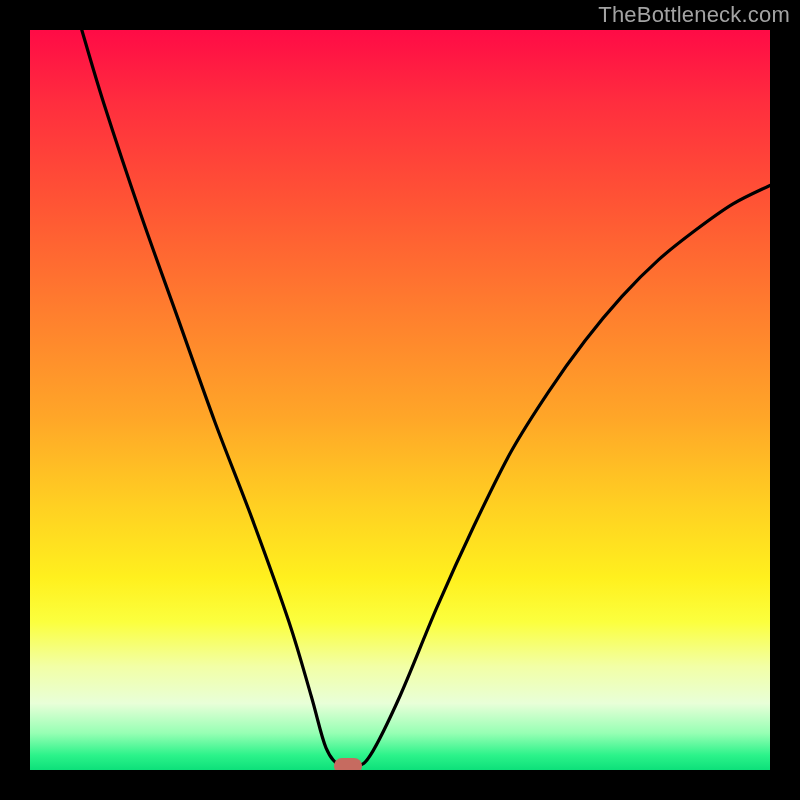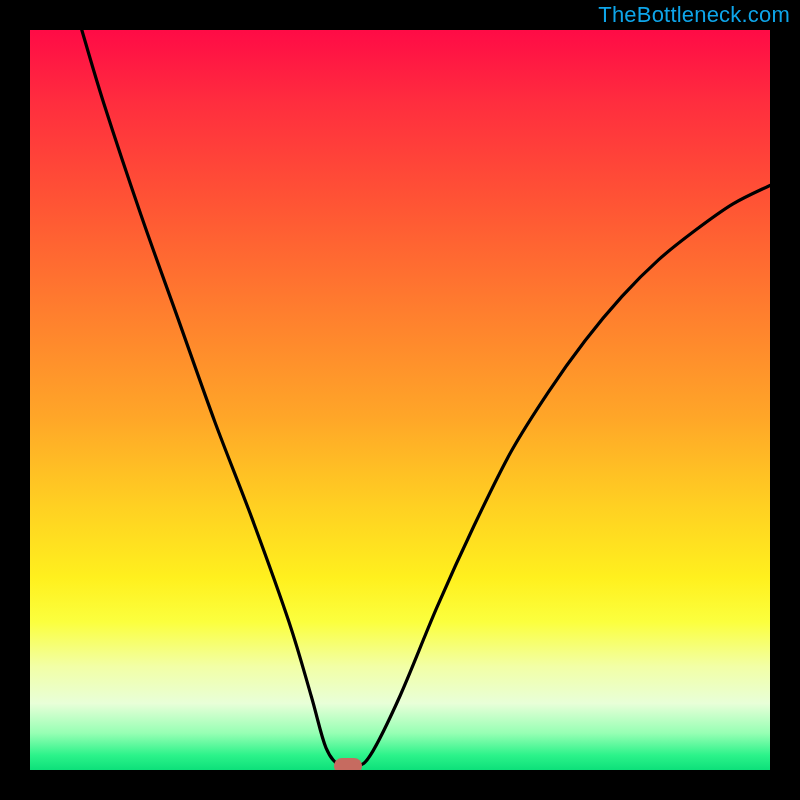--- a/index.html
+++ b/index.html
@@ -14,21 +14,21 @@
   .frame {
     position: relative;
     width: 800px;
     height: 800px;
     background: #000;
   }
   .watermark {
     position: absolute;
     top: 2px;
     right: 10px;
-    color: #0ea5e9;
+    color: #a3a3a3;
     font-size: 22px;
     font-weight: 500;
     letter-spacing: 0.2px;
     z-index: 5;
   }
   .plot {
     position: absolute;
     left: 30px;
     top: 30px;
     width: 740px;

